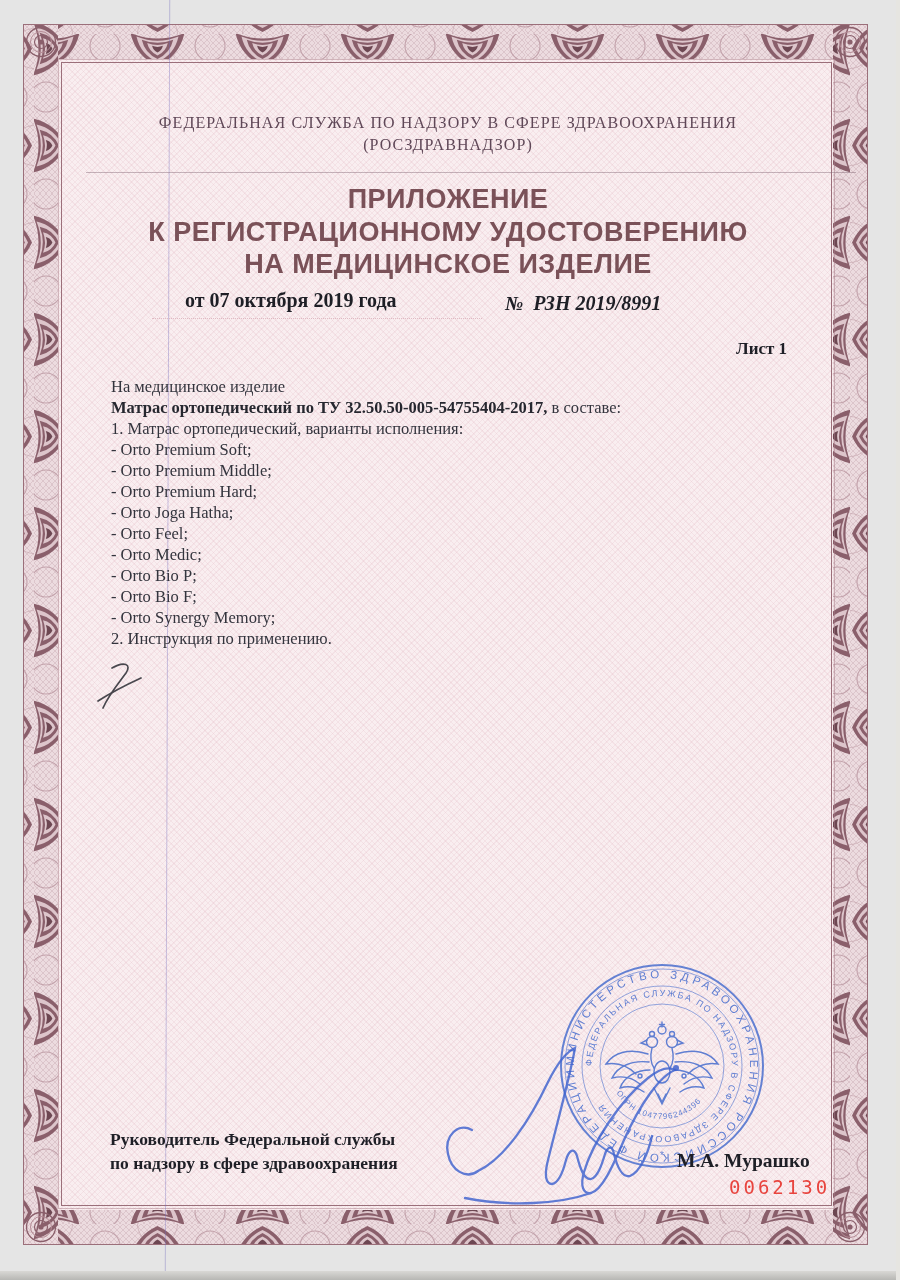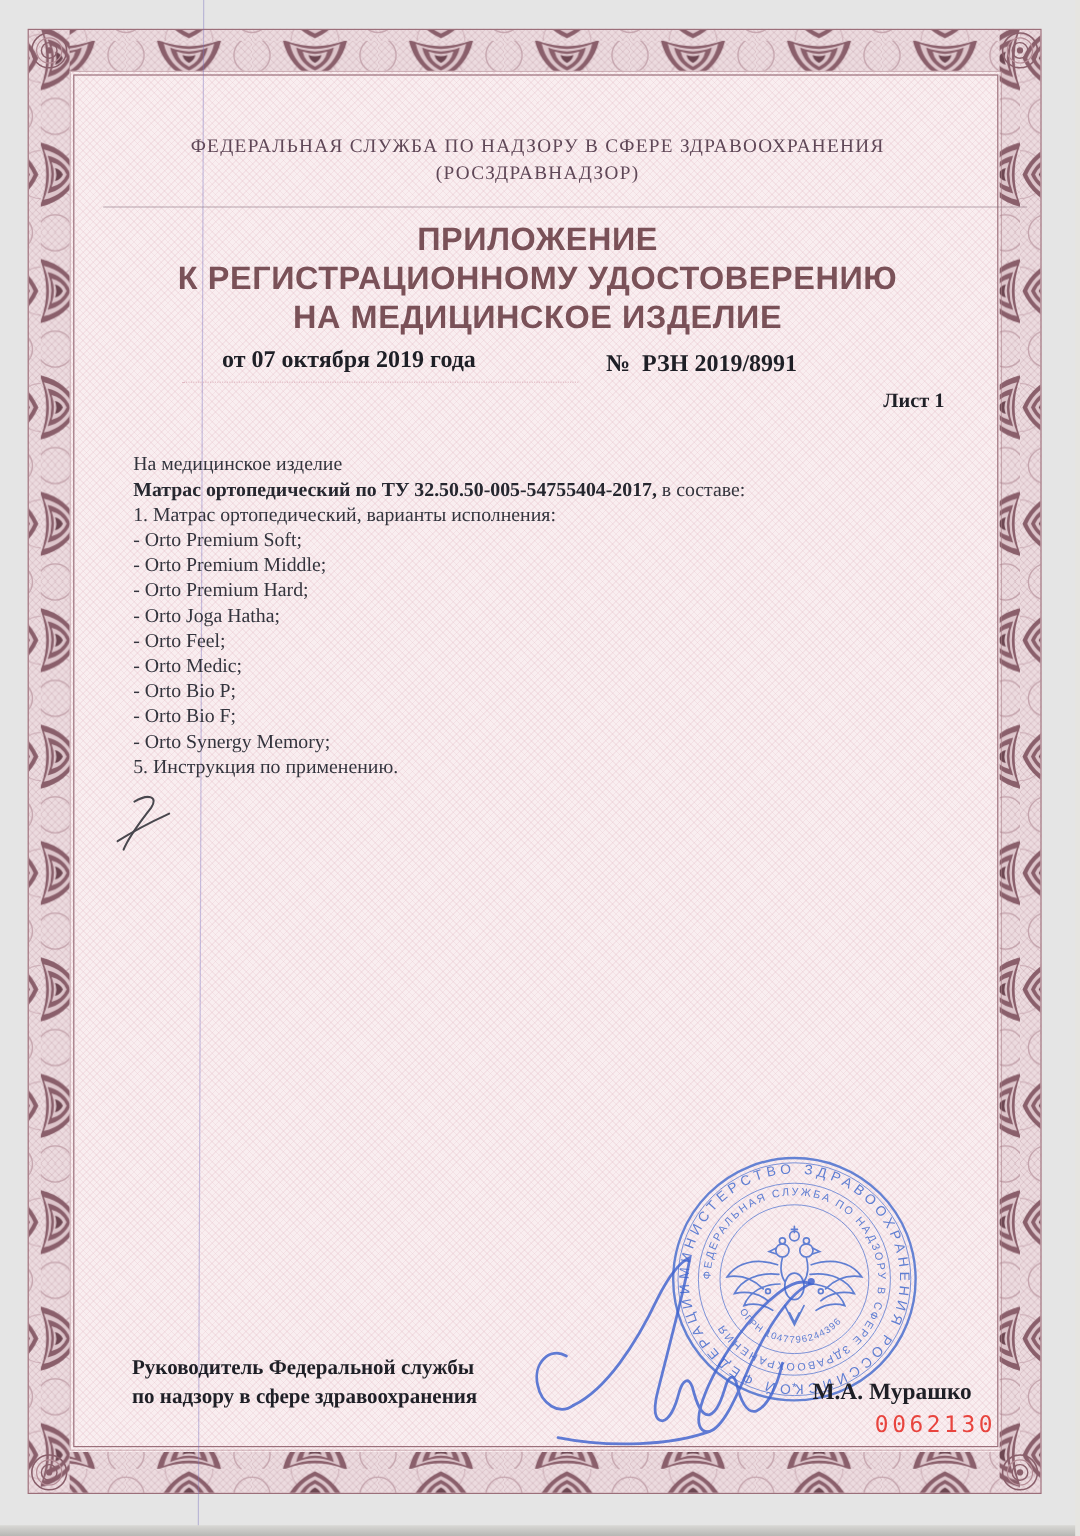--- a/index.html
+++ b/index.html
@@ -19,21 +19,21 @@
   .dotline{left:152px;top:318px;width:330px;height:0;border-top:1px dotted rgba(205,150,162,.55);}
   .edge-bottom{left:0;top:1271px;width:900px;height:9px;background:linear-gradient(#d9d8d5,#b7b7b4);}
   .edge-right{left:896px;top:0;width:4px;height:1280px;background:#e6e5e1;}
   
   .center{left:62px;width:772px;text-align:center;}
   .issuer{font-size:16px;line-height:21px;color:#5f4757;letter-spacing:1.1px;}
   .doc-title{font-family:"Liberation Sans",sans-serif;font-weight:bold;font-size:27px;
              color:#7a5158;letter-spacing:.5px;}
   .b-serif{font-family:"Liberation Serif",serif;font-weight:bold;color:#1e1f26;white-space:pre;}
   .date-lbl{font-size:20px;text-align:center;}
-  .num-lbl{font-size:20px;}
+  .num-lbl{font-size:20px;font-style:italic;}
   .sheet-lbl{font-size:17px;}
   .bodytext{left:111px;top:376px;width:640px;font-size:16.5px;line-height:21px;color:#33343d;}
   .bodytext .bold{font-weight:bold;color:#26272f;}
   .official{font-size:17.5px;line-height:24px;}
   .name-lbl{font-size:19.5px;}
   .serial{font-family:"DejaVu Sans Mono",monospace;font-size:19px;letter-spacing:3px;color:#e8443e;}
 </style>
 </head>
 <body>
 
@@ -116,36 +116,36 @@
 
   <div class="abs center issuer" style="top:112px;">ФЕДЕРАЛЬНАЯ СЛУЖБА ПО НАДЗОРУ В СФЕРЕ ЗДРАВООХРАНЕНИЯ</div>
   <div class="abs center doc-title" style="top:184px;">ПРИЛОЖЕНИЕ</div>
 
   <div class="abs center issuer" style="top:134px;">(РОСЗДРАВНАДЗОР)</div>
   <div class="abs center doc-title" style="top:217px;">К РЕГИСТРАЦИОННОМУ УДОСТОВЕРЕНИЮ</div>
   <div class="abs center doc-title" style="top:249px;">НА МЕДИЦИНСКОЕ ИЗДЕЛИЕ</div>
 
   <div class="abs b-serif date-lbl" style="left:185px;top:289px;">от 07 октября 2019 года</div>
   <div class="abs b-serif num-lbl" style="left:505px;top:292px;">№&nbsp;&nbsp;РЗН 2019/8991</div>
-  <div class="abs b-serif sheet-lbl" style="left:736px;top:324px;">Лист&nbsp;1</div>
+  <div class="abs b-serif sheet-lbl" style="left:736px;top:339px;">Лист&nbsp;1</div>
 
   <div class="abs bodytext">
     <div>На медицинское изделие</div>
     <div><span class="bold">Матрас ортопедический по ТУ 32.50.50-005-54755404-2017,</span><span> в составе:</span></div>
     <div>1. Матрас ортопедический, варианты исполнения:</div>
     <div>- Orto Premium Soft;</div>
     <div>- Orto Premium Middle;</div>
     <div>- Orto Premium Hard;</div>
     <div>- Orto Joga Hatha;</div>
     <div>- Orto Feel;</div>
     <div>- Orto Medic;</div>
     <div>- Orto Bio P;</div>
     <div>- Orto Bio F;</div>
     <div>- Orto Synergy Memory;</div>
-    <div>5. Инструкция по применению.</div>
+    <div>2. Инструкция по применению.</div>
   </div>
 
   <svg class="abs" style="left:92px;top:660px;width:60px;height:60px;" viewBox="92 660 60 60">
     <g fill="none" stroke="#2b2c33" stroke-width="1.7" stroke-linecap="round" opacity=".85">
       <path d="M112 668 C 124 661 132 664 126 673 C 117 685 108 696 103 708"></path>
       <path d="M98 701 C 112 692 128 684 141 678"></path>
     </g>
   </svg>
 
   <svg class="abs" style="left:552px;top:956px;width:220px;height:220px;" viewBox="0 0 220 220">

